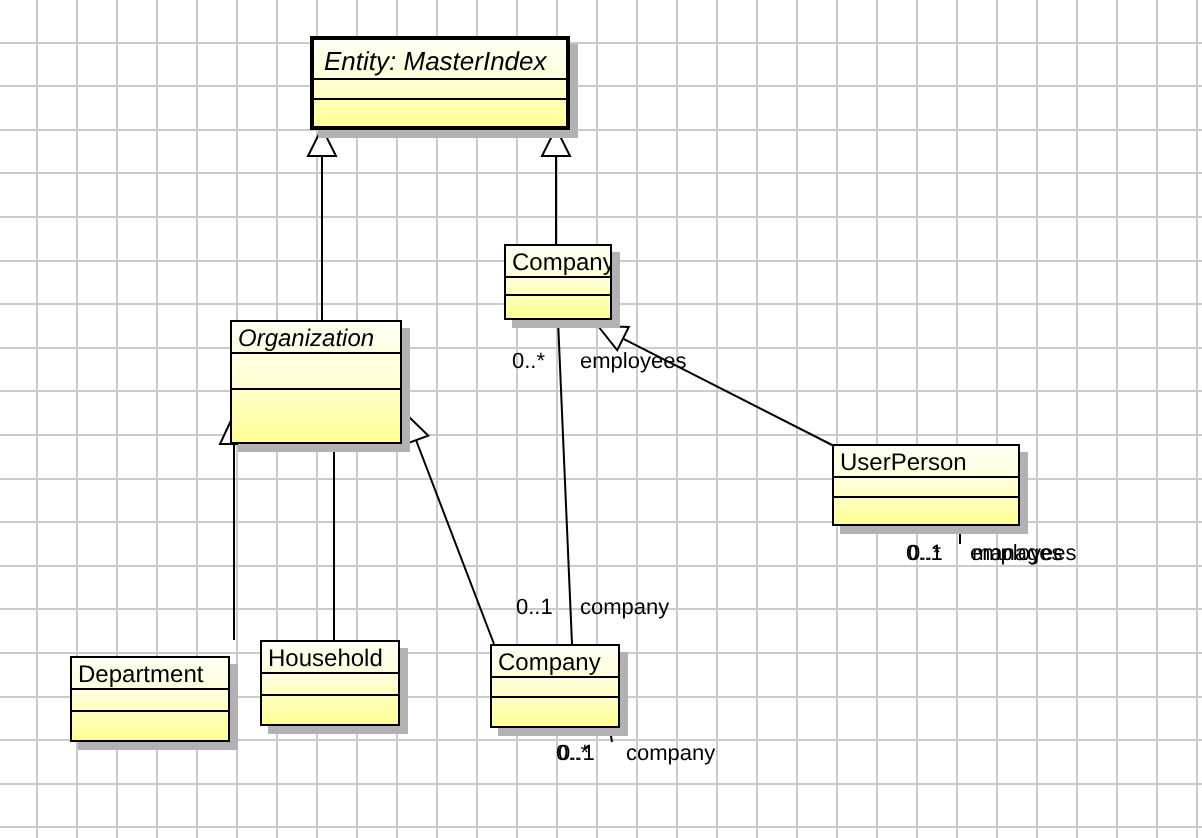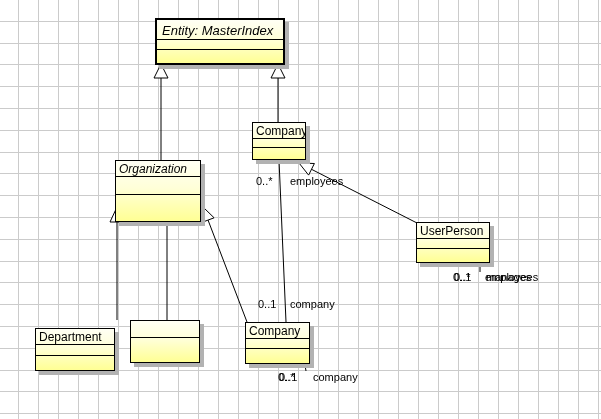--- a/index.html
+++ b/index.html
@@ -104,33 +104,34 @@
     <div class="uml-attrs"></div>
     <div class="uml-ops"></div>
   </div>
 
   <div class="uml-class abstract" style="left:115px;top:160px;width:86px;height:62px;">
     <div class="uml-name">Organization</div>
     <div class="uml-attrs"></div>
     <div class="uml-ops"></div>
   </div>
 
-  <div class="uml-class" style="left:416px;top:222px;width:74px;height:41px;">
+  <div class="uml-class" style="left:416px;top:222px;width:94px;height:41px;">
     <div class="uml-name">UserPerson</div>
     <div class="uml-attrs"></div>
     <div class="uml-ops"></div>
   </div>
 
   <div class="uml-class" style="left:35px;top:328px;width:80px;height:43px;">
     <div class="uml-name">Department</div>
     <div class="uml-attrs"></div>
     <div class="uml-ops"></div>
   </div>
 
   <div class="uml-class" style="left:130px;top:320px;width:70px;height:43px;">
+    <div class="uml-name">Household</div>
     <div class="uml-attrs"></div>
     <div class="uml-ops"></div>
   </div>
 
   <div class="uml-class" style="left:245px;top:322px;width:65px;height:42px;">
     <div class="uml-name">Company</div>
     <div class="uml-attrs"></div>
     <div class="uml-ops"></div>
   </div>
 

